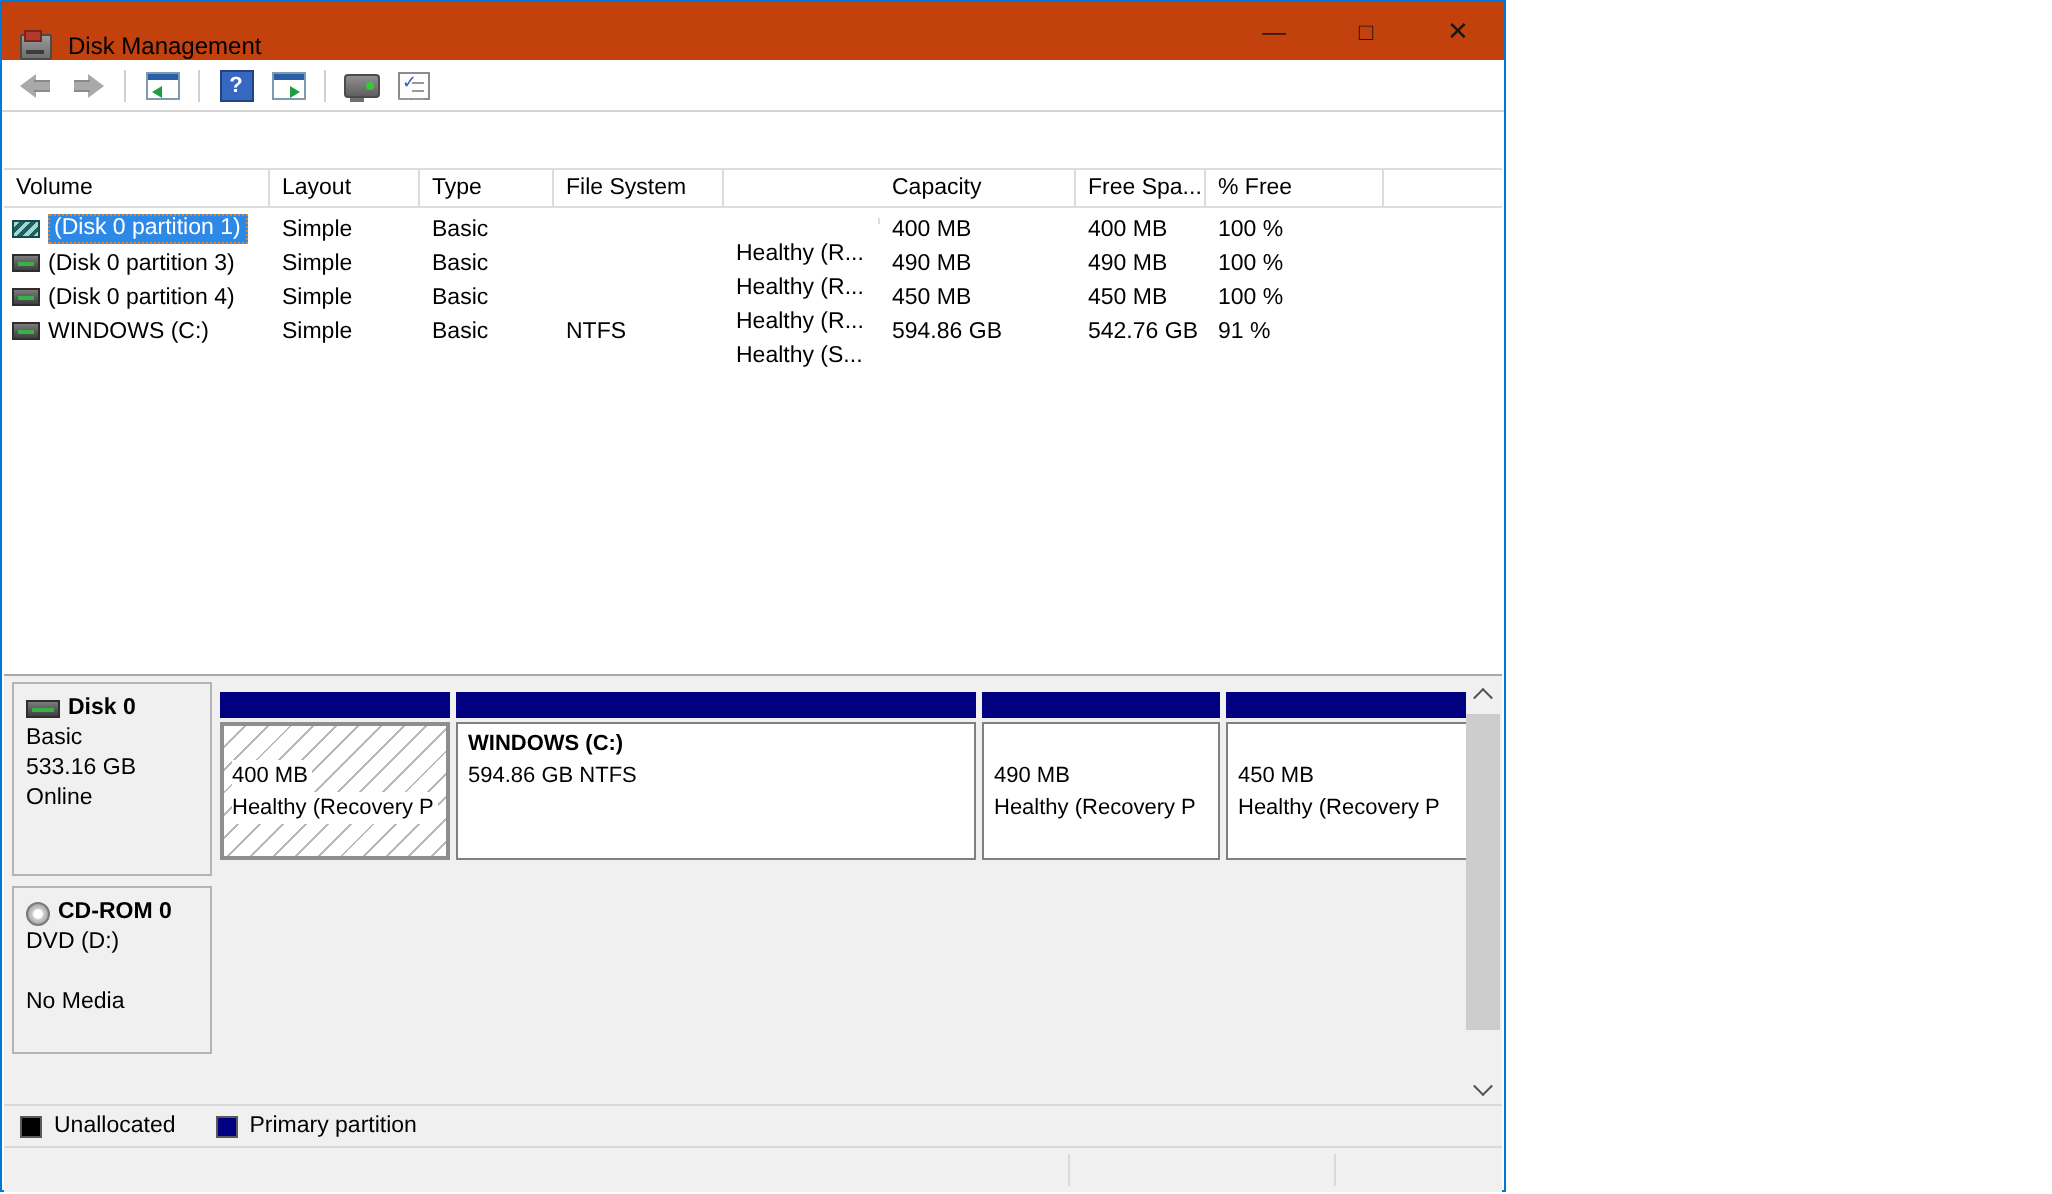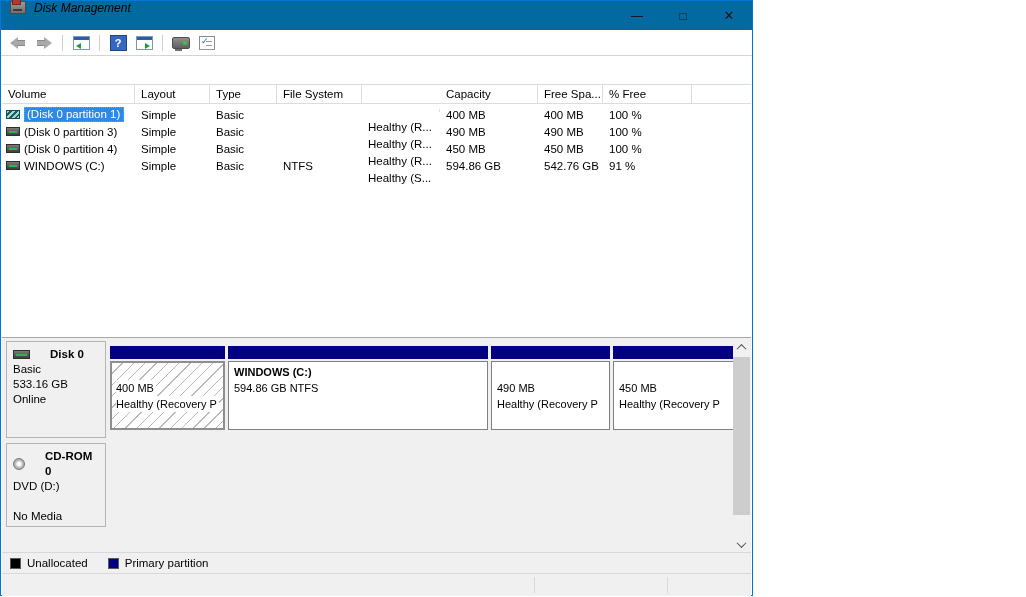--- a/index.html
+++ b/index.html
@@ -2,21 +2,21 @@
 <html><head>
 <meta charset="utf-8">
 <style>
   * { margin:0; padding:0; box-sizing:border-box; }
   html,body { width:1026px; height:597px; background:#ffffff; overflow:hidden;
     font-family:"Liberation Sans","DejaVu Sans",sans-serif; }
   .window { position:absolute; left:0; top:0; width:753px; height:596px;
     background:#ffffff; border:1px solid #0078d7; }
 
   
-  .titlebar { height:29px; display:flex; align-items:flex-start; background:#0369a1;font-style:italic; }
+  .titlebar { height:29px; display:flex; align-items:flex-end; background:#c2410c; }
   .app-icon { width:16px; height:13px; margin:0 8px 0 9px; position:relative;
     background:linear-gradient(#9a9a9a,#6f6f6f); border:1px solid #4a4a4a; border-radius:1px; }
   .app-icon::before { content:""; position:absolute; left:1px; top:-3px; width:7px; height:4px;
     background:#b03a2e; border:1px solid #7b241c; }
   .app-icon::after { content:""; position:absolute; left:2px; bottom:2px; width:9px; height:2px; background:#3c3c3c; }
   .title-text { font-size:12px; color:#000; }
   .win-controls { margin-left:auto; display:flex; height:100%; }
   .win-btn { width:46px; height:29px; display:flex; align-items:center; justify-content:center;
     font-size:12px; color:#171717; cursor:default; }
   .win-btn.close { font-size:13px; }
@@ -74,21 +74,21 @@
   .part-ico.hatched { background:repeating-linear-gradient(135deg,#9fd8d2 0 2px,#1f5f5f 2px 4px); border:1px solid #174a4a; }
   .part-ico.hatched::after { display:none; }
   .sel-label { background:#2d89e8; color:#ffffff; border:1px dotted #e08830; padding:0 3px 1px 2px; white-space:nowrap; }
 
   
   .graph-pane { position:absolute; left:1px; right:1px; top:336px; height:215px;
     background:#f0f0f0; border-top:1px solid #a8a8a8; }
   .disk-row { position:absolute; left:0; right:0; }
   .disk-hdr { position:absolute; left:4px; width:100px; background:#f0f0f0;
     border:1px solid #b4b4b4; padding:5px 6px 0 6px; font-size:11.5px; line-height:15px; color:#000; }
-  .disk-hdr .hdr-title { display:flex; align-items:center; font-weight:bold; gap:20px; }
+  .disk-hdr .hdr-title { display:flex; align-items:center; font-weight:bold; gap:4px; }
   .drive-ico { width:17px; height:9px; background:linear-gradient(#7b7b7b,#3f3f3f);
     border:1px solid #2e2e2e; position:relative; flex:0 0 auto; }
   .drive-ico::after { content:""; position:absolute; left:2px; top:3px; right:2px; height:2px; background:#35b04a; }
   .cd-ico { width:12px; height:12px; border-radius:50%; flex:0 0 auto;
     background:radial-gradient(circle at 50% 50%, #ffffff 0 2px, #c9c9c9 3px, #9a9a9a 6px); border:1px solid #7a7a7a; }
   .part-strip { position:absolute; left:108px; top:0; display:flex; gap:3px; }
   .part-cell { display:flex; flex-direction:column; }
   .part-bar { height:13px; background:#000080; }
   .part-box { margin-top:2px; height:69px; background:#ffffff; border:1px solid #808080;
     font-size:11px; line-height:16px; color:#000; padding:2px 0 0 5px;

